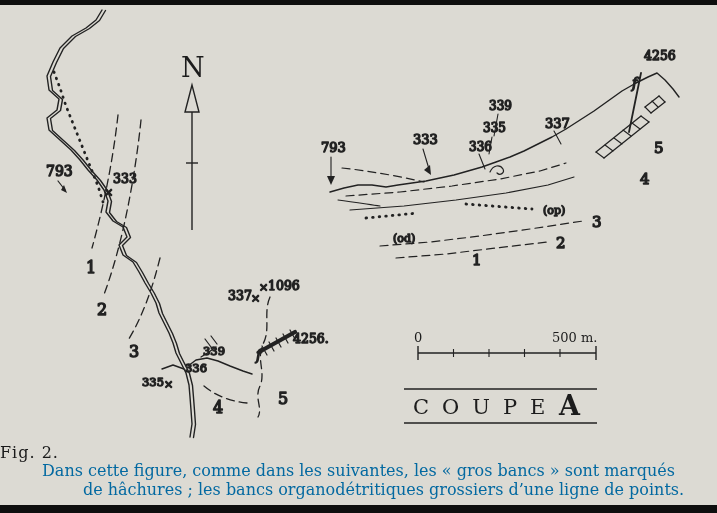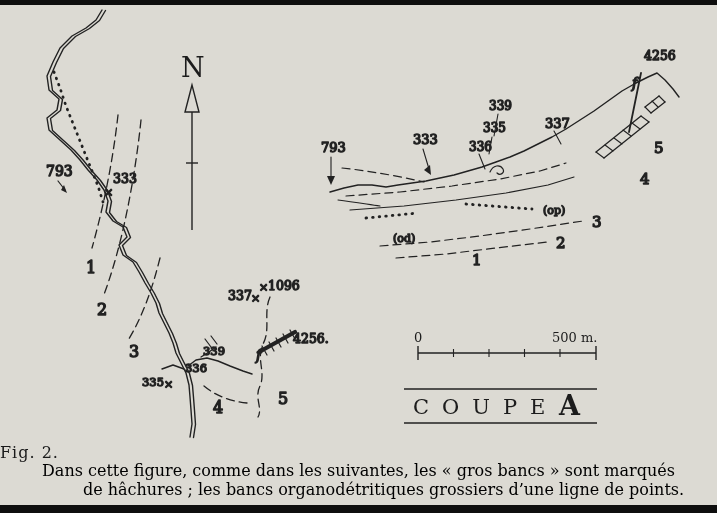--- a/index.html
+++ b/index.html
@@ -14,21 +14,21 @@
   .scan-bar.top { top:0; height:5px; }
   .scan-bar.bottom { bottom:0; height:8px; }
   svg.figure { position:absolute; top:0; left:0; }
   svg text { fill:#1c1c1c; font-family:"DejaVu Serif", serif; }
   .fig-caption {
     position:absolute; top:443px; left:0; width:100%;
     text-align:left; font-size:16px; letter-spacing:1px;
   }
   .desc {
     position:absolute; left:0; width:100%; text-align:center;
-    font-size:16px; color:#000000;
+    font-size:16px; color:#0369a1;
   }
   .desc.l1 { top:461px; }
   .desc.l2 { top:480px;padding-left:25px; }
 </style>
 </head>
 <body>
 
 <div class="page">
 
   <div class="scan-bar top"></div>

